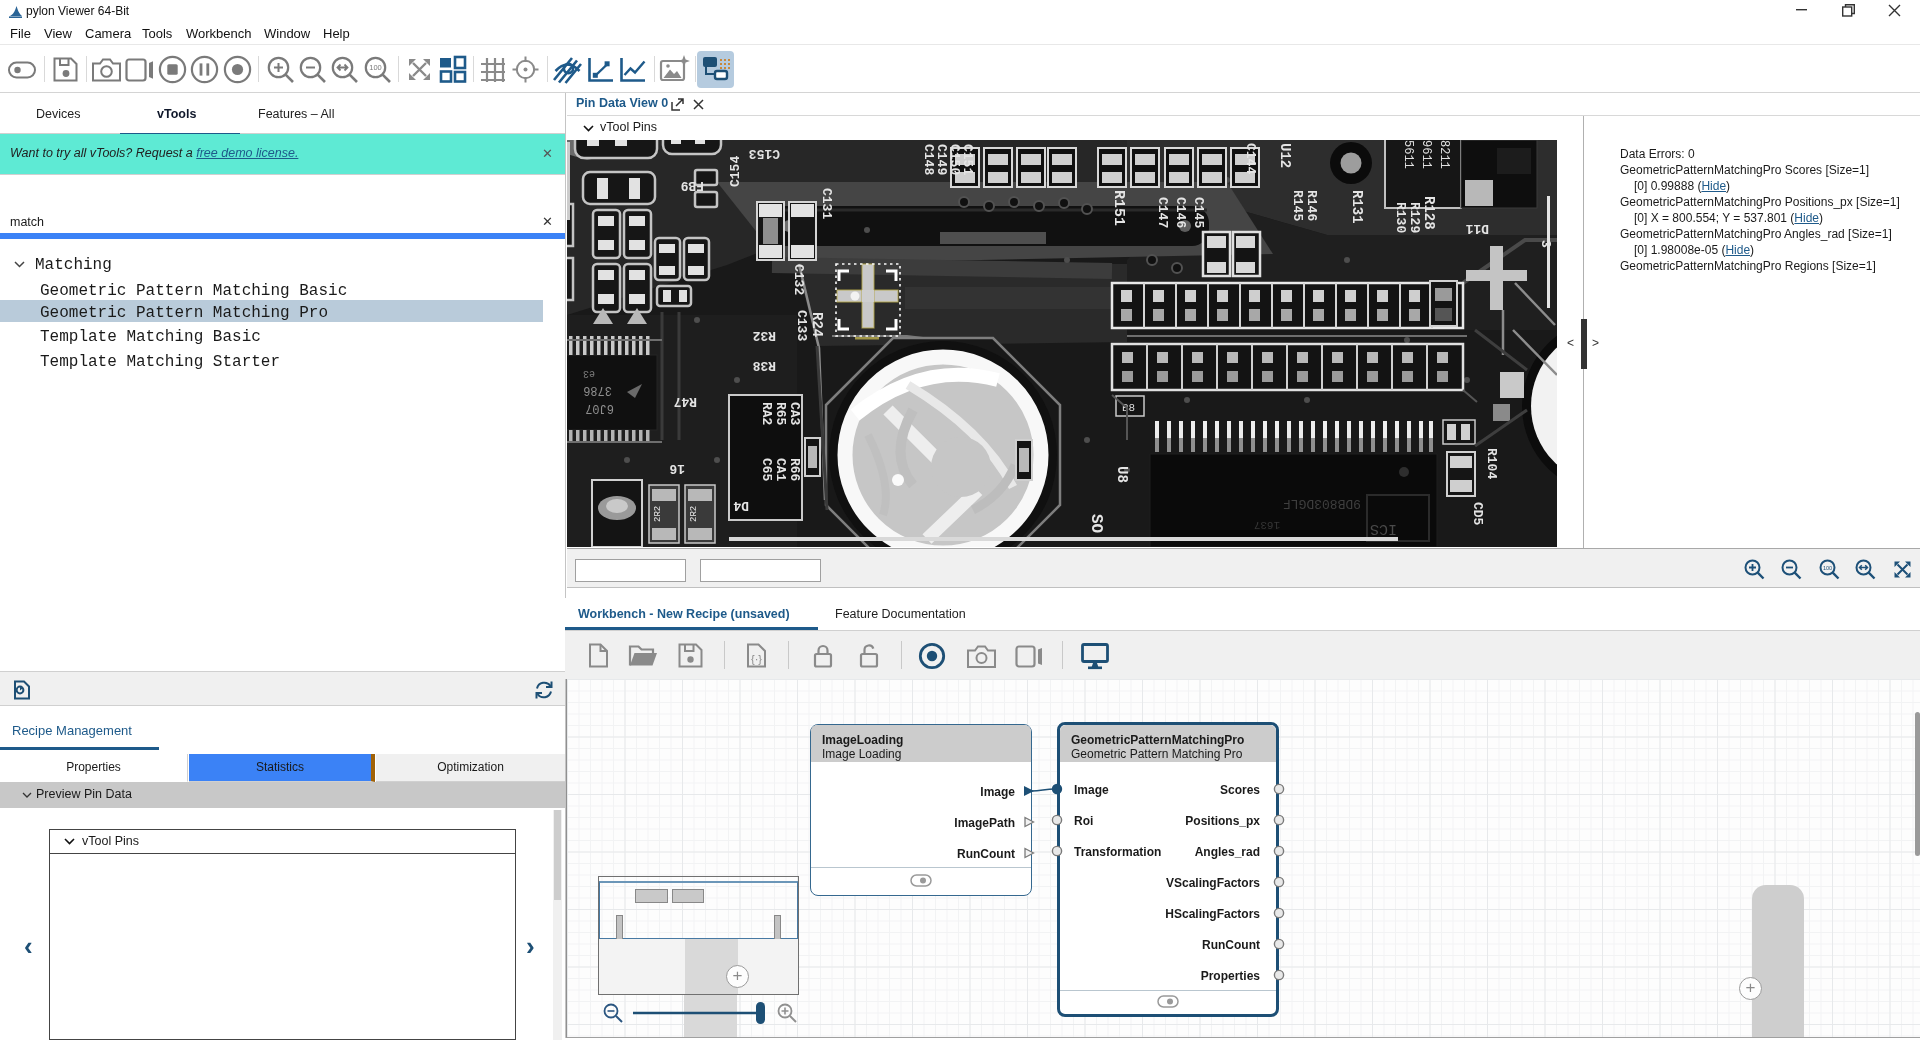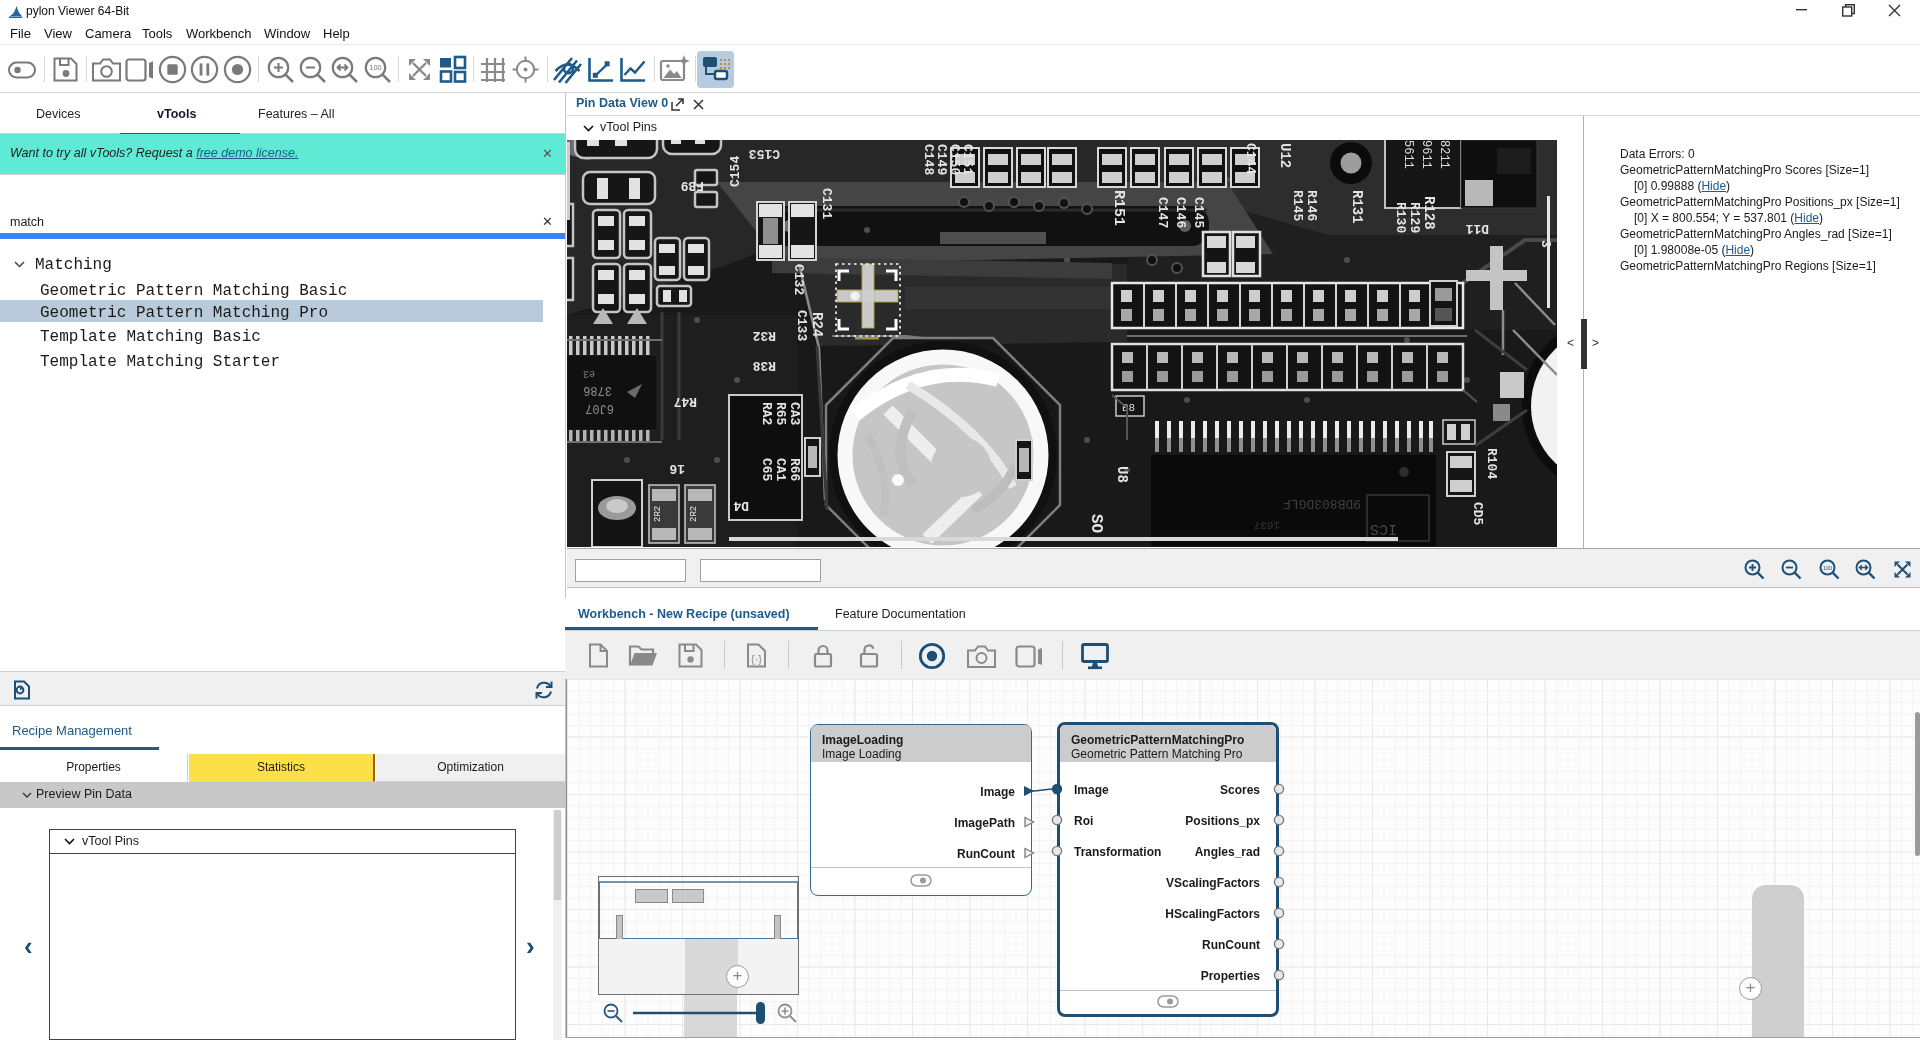--- a/index.html
+++ b/index.html
@@ -273,21 +273,21 @@
     <svg class="abs" style="left:534px;top:8px" width="20" height="20" viewBox="0 0 20 20">
         <path d="M16.5 6 A7.5 7.5 0 0 0 3 8.5 M3.5 14 A7.5 7.5 0 0 0 17 11.5" fill="none" stroke="#1d4f75" stroke-width="2"></path>
         <path d="M17.5 1.5 V7 H12" fill="none" stroke="#1d4f75" stroke-width="2"></path>
         <path d="M2.5 18.5 V13 H8" fill="none" stroke="#1d4f75" stroke-width="2"></path>
       </svg>
   </div>
   <div id="recipemgmt">Recipe Management</div>
   <div id="recipe-underline"></div>
   <div id="proptabs">
     <div style="left:0;width:188px;background:#fff;border-right:1px solid #d0d0d0;border-bottom:1px solid #fff;">Properties</div>
-    <div style="left:189px;width:186px;background:#fde047;border-right:2px solid #a16207;border-bottom:1px solid #d0d0d0;">Statistics</div>
+    <div style="left:189px;width:186px;background:#3b82f6;border-right:4px solid #a16207;border-bottom:1px solid #d0d0d0;">Statistics</div>
     <div style="left:376px;width:189px;background:#f0f0f0;border-bottom:1px solid #d0d0d0;">Optimization</div>
   </div>
   <div id="previewpin">
     <svg class="abs" style="left:22px;top:10px" width="10" height="6" viewBox="0 0 10 6">
         <path d="M1 1 L5 5 L9 1" fill="none" stroke="#333" stroke-width="1.3"></path>
       </svg>
     <span class="abs" style="left:36px;top:5px">Preview Pin Data</span>
   </div>
   <div id="vtpbox">
     <div class="hdr">

